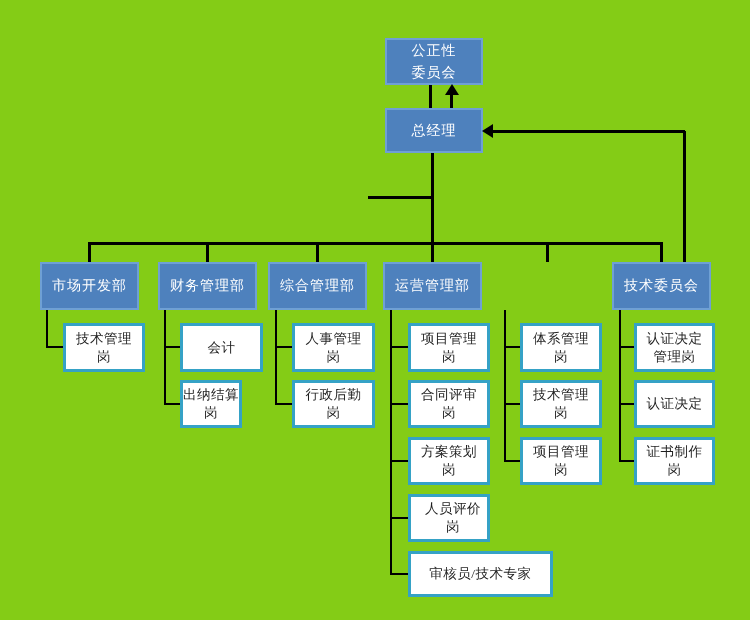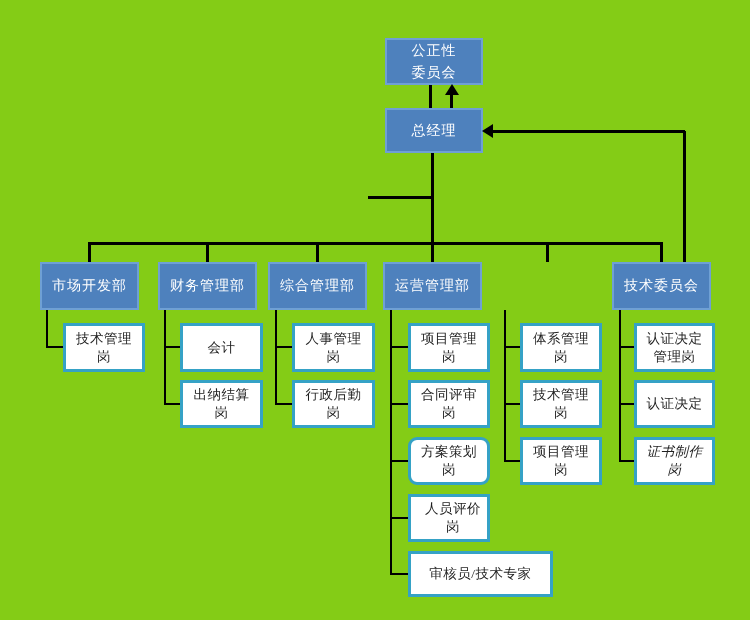--- a/index.html
+++ b/index.html
@@ -70,42 +70,42 @@
 
   <div class="line" style="left:46px;top:310px;width:2px;height:38px;"></div>
   <div class="line" style="left:46px;top:346px;width:17px;height:2px;"></div>
   <div class="box teal" style="left:63px;top:323px;width:82px;height:49px;">技术管理
 岗</div>
 
   <div class="line" style="left:164px;top:310px;width:2px;height:95px;"></div>
   <div class="line" style="left:164px;top:346px;width:16px;height:2px;"></div>
   <div class="line" style="left:164px;top:403px;width:16px;height:2px;"></div>
   <div class="box teal" style="left:180px;top:323px;width:83px;height:49px;">会计</div>
-  <div class="box teal" style="left:180px;top:380px;width:83px;height:48px;text-align:center;">出纳结算
+  <div class="box teal" style="left:180px;top:380px;width:62px;height:48px;text-align:center;">出纳结算
 岗</div>
 
   <div class="line" style="left:275px;top:310px;width:2px;height:95px;"></div>
   <div class="line" style="left:275px;top:346px;width:17px;height:2px;"></div>
   <div class="line" style="left:275px;top:403px;width:17px;height:2px;"></div>
   <div class="box teal" style="left:292px;top:323px;width:83px;height:49px;">人事管理
 岗</div>
   <div class="box teal" style="left:292px;top:380px;width:83px;height:48px;">行政后勤
 岗</div>
 
   <div class="line" style="left:390px;top:310px;width:2px;height:265px;"></div>
   <div class="line" style="left:390px;top:346px;width:18px;height:2px;"></div>
   <div class="line" style="left:390px;top:403px;width:18px;height:2px;"></div>
   <div class="line" style="left:390px;top:460px;width:18px;height:2px;"></div>
   <div class="line" style="left:390px;top:517px;width:18px;height:2px;"></div>
   <div class="line" style="left:390px;top:573px;width:18px;height:2px;"></div>
   <div class="box teal" style="left:408px;top:323px;width:82px;height:49px;">项目管理
 岗</div>
   <div class="box teal" style="left:408px;top:380px;width:82px;height:48px;">合同评审
 岗</div>
-  <div class="box teal" style="left:408px;top:437px;width:82px;height:48px;border-radius:9px;">方案策划
+  <div class="box teal" style="left:408px;top:437px;width:82px;height:48px;">方案策划
 岗</div>
   <div class="box teal" style="left:408px;top:494px;width:82px;height:48px;padding-left:8px;">人员评价
 岗</div>
   <div class="box teal" style="left:408px;top:551px;width:145px;height:46px;">审核员/技术专家</div>
 
   <div class="line" style="left:504px;top:310px;width:2px;height:152px;"></div>
   <div class="line" style="left:504px;top:346px;width:16px;height:2px;"></div>
   <div class="line" style="left:504px;top:403px;width:16px;height:2px;"></div>
   <div class="line" style="left:504px;top:460px;width:16px;height:2px;"></div>
   <div class="box teal" style="left:520px;top:323px;width:82px;height:49px;">体系管理
@@ -115,16 +115,16 @@
   <div class="box teal" style="left:520px;top:437px;width:82px;height:48px;">项目管理
 岗</div>
 
   <div class="line" style="left:619px;top:310px;width:2px;height:152px;"></div>
   <div class="line" style="left:619px;top:346px;width:15px;height:2px;"></div>
   <div class="line" style="left:619px;top:403px;width:15px;height:2px;"></div>
   <div class="line" style="left:619px;top:460px;width:15px;height:2px;"></div>
   <div class="box teal" style="left:634px;top:323px;width:81px;height:49px;">认证决定
 管理岗</div>
   <div class="box teal" style="left:634px;top:380px;width:81px;height:48px;">认证决定</div>
-  <div class="box teal" style="left:634px;top:437px;width:81px;height:48px;font-style:italic;">证书制作
+  <div class="box teal" style="left:634px;top:437px;width:81px;height:48px;">证书制作
 岗</div>
 
 </div>
 
 </body></html>

